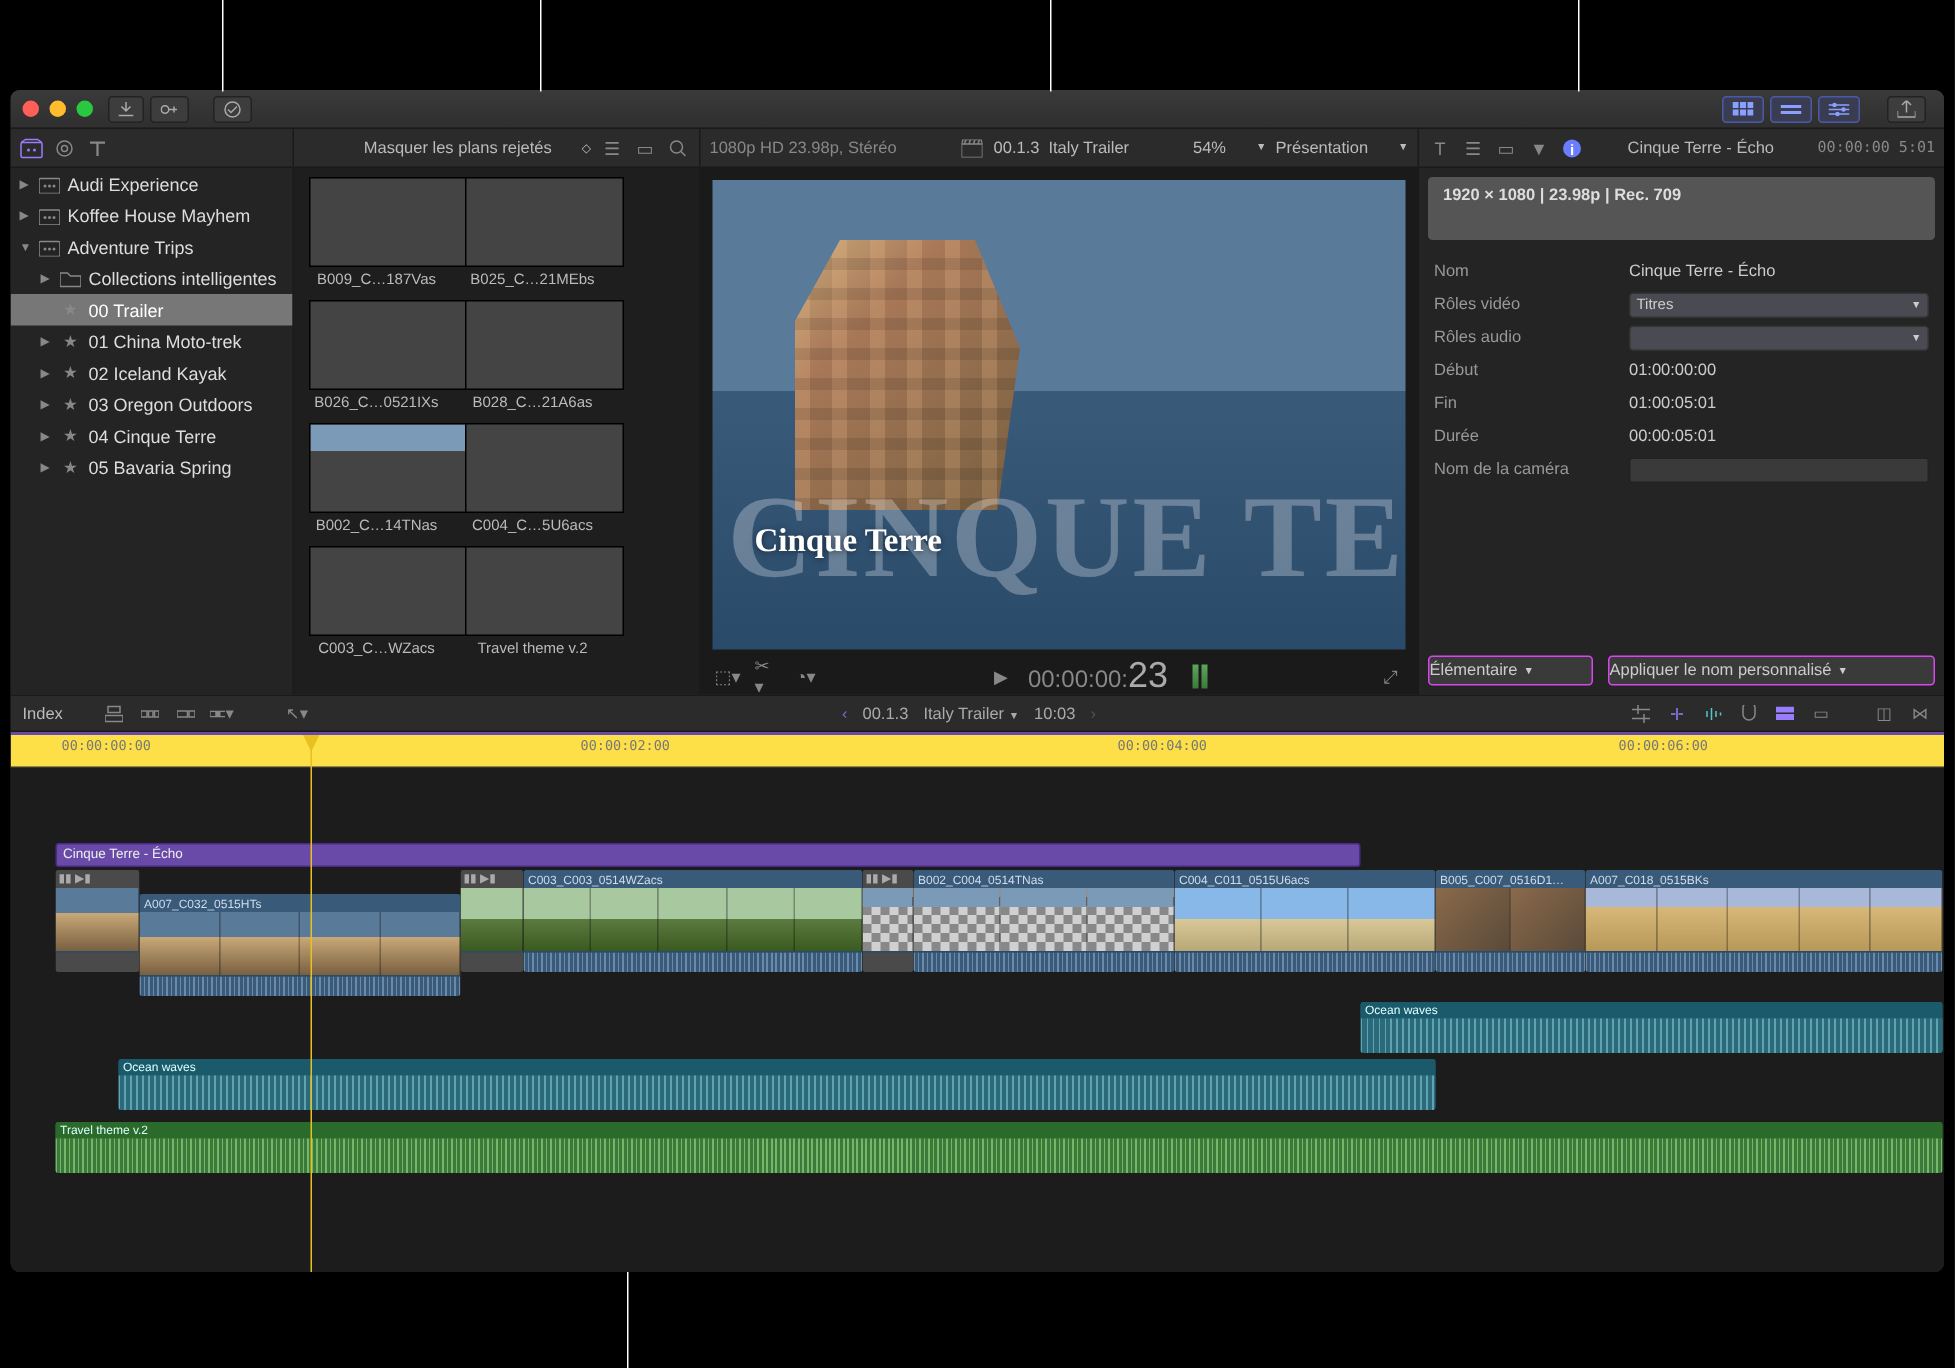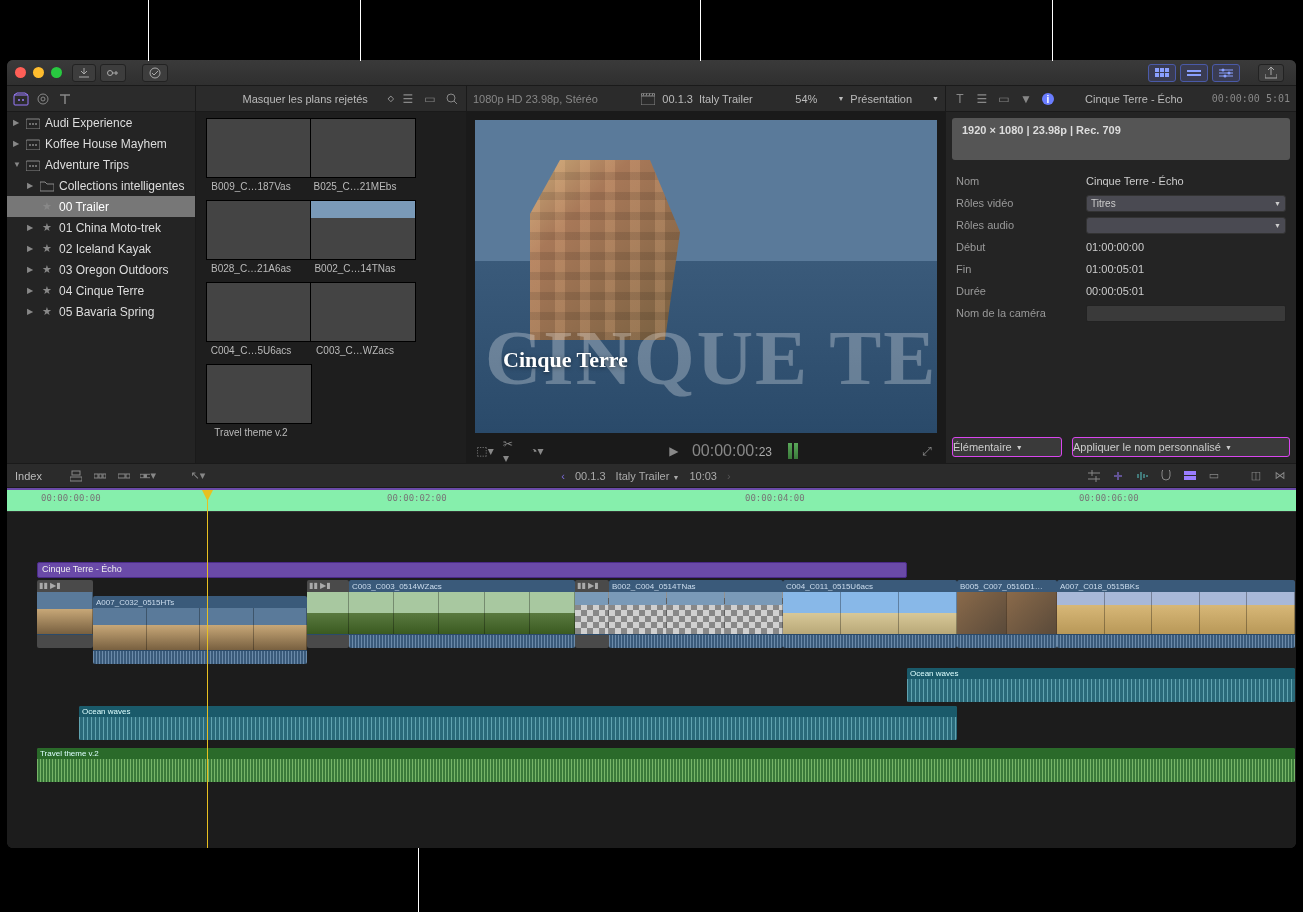--- a/index.html
+++ b/index.html
@@ -36,40 +36,40 @@
 .clip .thumb { width: 106px; height: 60px; background: #444; border: 1px solid #000; position: relative; overflow: hidden; }
 .clip .cap { font-size: 10px; color: #bbb; text-align: center; margin-top: 3px; white-space: nowrap; overflow: hidden; text-overflow: ellipsis; }
 .viewer { flex: 1; background: #1a1a1a; display: flex; flex-direction: column; border-right: 1px solid #1a1a1a; }
 .viewer-canvas { flex: 1; margin: 8px 8px 4px 8px; background: linear-gradient(#5a7a9a 0%, #5a7a9a 45%, #3a5a7a 45%, #2a4a6a 100%); position: relative; overflow: hidden; }
 .village { position: absolute; left: 55px; top: 40px; width: 150px; height: 180px; background: linear-gradient(135deg, #c8a878 0%, #a87858 30%, #786040 100%); clip-path: polygon(20% 0, 80% 0, 100% 40%, 90% 100%, 0 100%, 0 30%); }
 .village::before { content: ''; position: absolute; inset: 0; background: repeating-linear-gradient(0deg, rgba(0,0,0,0.1) 0 8px, transparent 8px 20px), repeating-linear-gradient(90deg, rgba(255,200,150,0.2) 0 10px, transparent 10px 25px); }
 .title-ghost { position: absolute; left: 10px; bottom: 30px; font-size: 78px; font-weight: 700; color: rgba(255,255,255,0.28); letter-spacing: 2px; font-family: Georgia, serif; white-space: nowrap; }
 .title-fg { position: absolute; left: 28px; bottom: 60px; font-size: 22px; font-weight: 700; color: #fff; font-family: Georgia, serif; text-shadow: 0 1px 4px rgba(0,0,0,0.5); }
 .viewer-transport { height: 26px; display: flex; align-items: center; padding: 0 10px; gap: 10px; border-top: 1px solid #1a1a1a; }
 .tc-display { font-family: "Menlo", monospace; font-size: 16px; color: #888; }
-.tc-display .big { font-size: 12px; color: #aaa; }
+.tc-display .big { font-size: 24px; color: #aaa; }
 .meters { display: flex; gap: 2px; margin-left: 6px; }
 .meter { width: 4px; height: 16px; background: linear-gradient(#5aa85a, #3a7a3a); }
 .inspector { width: 350px; background: #242424; display: flex; flex-direction: column; }
 .insp-banner { margin: 6px; padding: 6px 10px; background: #555; border-radius: 3px; font-size: 11px; color: #ddd; height: 42px; }
 .insp-rows { padding: 4px 10px; }
 .insp-row { display: flex; align-items: center; height: 22px; font-size: 11px; }
 .insp-row .k { width: 130px; color: #999; }
 .insp-row .v { flex: 1; color: #ccc; }
 .insp-select { flex: 1; height: 17px; background: #4a4a52; border: 1px solid #333; border-radius: 3px; font-size: 10px; color: #ccc; padding: 0 4px; display: flex; align-items: center; justify-content: space-between; cursor: pointer; }
 .insp-input { flex: 1; height: 17px; background: #3a3a3a; border: 1px solid #222; border-radius: 2px; }
 .insp-footer { margin-top: auto; display: flex; gap: 10px; padding: 6px; }
 .insp-btn { flex: 1; height: 20px; background: #3a3a3a; border: 1px solid #d946ef; border-radius: 3px; font-size: 11px; color: #ccc; display: flex; align-items: center; gap: 4px; cursor: pointer; }
 .timeline-toolbar { height: 24px; background: #2b2b2b; border-bottom: 1px solid #1a1a1a; display: flex; align-items: center; padding: 0 8px; gap: 8px; }
 .tt-icon { width: 16px; height: 16px; display: flex; align-items: center; justify-content: center; color: #888; cursor: pointer; font-size: 11px; }
 .tt-icon.purple { color: #9a7dff; }
 .tt-icon.teal { color: #5ac8c8; }
 .tt-center { flex: 1; display: flex; align-items: center; justify-content: center; gap: 10px; color: #aaa; font-size: 11px; }
 .timeline { flex: 1; background: #1c1c1c; position: relative; overflow: hidden; border-top: 2px solid #6a4aa8; }
-.ruler { height: 22px; background: #86efac; position: relative; border-bottom: 1px solid #333; }
+.ruler { height: 22px; background: #fde047; position: relative; border-bottom: 1px solid #333; }
 .ruler-tick { position: absolute; top: 3px; font-size: 9px; color: #777; font-family: Menlo, monospace; }
 .playhead { position: absolute; top: 0; bottom: 0; width: 1px; background: #e8c020; z-index: 10; }
 .playhead::before { content: ''; position: absolute; top: 0; left: -5px; width: 11px; height: 11px; background: #e8c020; clip-path: polygon(0 0, 100% 0, 50% 100%); }
 .track { position: absolute; left: 30px; right: 0; }
 .title-clip { position: absolute; height: 16px; background: #6a4aa8; border: 1px solid #4a2a88; border-radius: 2px; font-size: 9px; color: #eee; padding: 1px 4px; overflow: hidden; white-space: nowrap; }
 .video-clip { position: absolute; height: 68px; top: 0; display: flex; flex-direction: column; overflow: hidden; border-radius: 2px; }
 .vc-header { height: 12px; background: #3a5a7a; font-size: 8px; color: #cde; padding: 0 3px; display: flex; align-items: center; white-space: nowrap; overflow: hidden; }
 .vc-thumbs { flex: 1; background: #333; display: flex; }
 .vc-thumbs div { flex: 1; border-right: 1px solid rgba(0,0,0,0.3); }
 .vc-audio { height: 14px; background: #3a5a7a; border-top: 1px solid #2a4a6a; background-image: repeating-linear-gradient(90deg, rgba(180,210,240,0.4) 0 1px, transparent 1px 3px); }
@@ -328,20 +328,24 @@
       <div class="browser" id="browser">
           <div class="clip">
             <div class="thumb th-mountains"></div>
             <div class="cap">B009_C…187Vas</div>
           </div>
           <div class="clip">
             <div class="thumb th-gold"></div>
             <div class="cap">B025_C…21MEbs</div>
           </div>
           <div class="clip">
+            <div class="thumb th-redarch"></div>
+            <div class="cap">B026_C…0521IXs</div>
+          </div>
+          <div class="clip">
             <div class="thumb th-corridor"></div>
             <div class="cap">B028_C…21A6as</div>
           </div>
           <div class="clip">
             <div class="thumb th-checker"></div>
             <div class="cap">B002_C…14TNas</div>
           </div>
           <div class="clip">
             <div class="thumb th-tower"></div>
             <div class="cap">C004_C…5U6acs</div>

